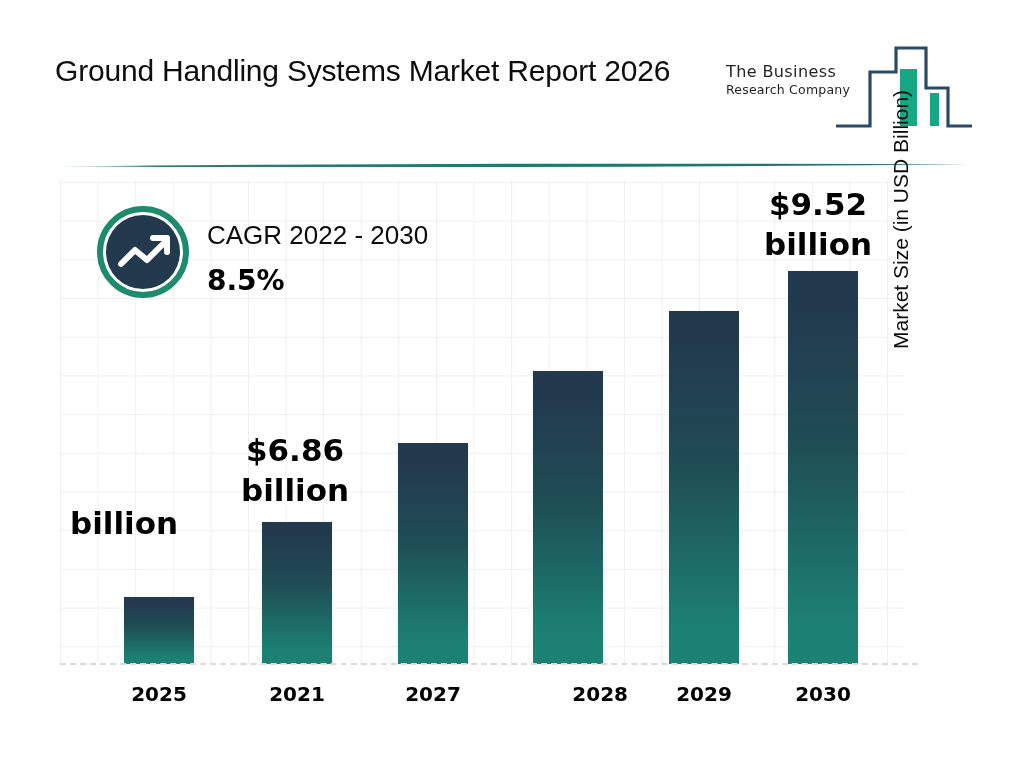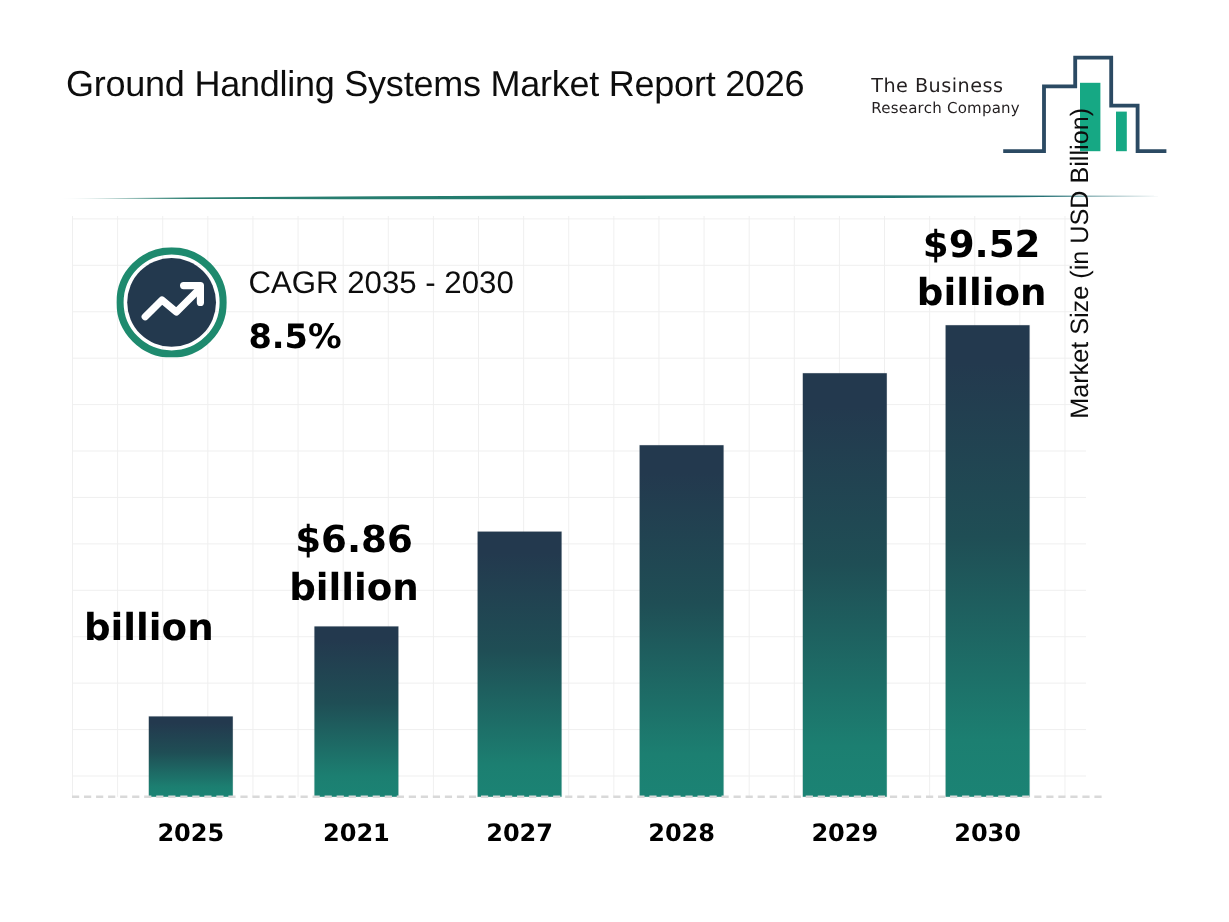--- a/index.html
+++ b/index.html
@@ -232,30 +232,30 @@
 </div>
 
 <div class="value-label" style="left:753px; top:184px;">
   <div>$9.52</div>
   <div>billion</div>
 </div>
 
 <div class="xlabel" style="left:99px;">2025</div>
 <div class="xlabel" style="left:237px;">2021</div>
 <div class="xlabel" style="left:373px;">2027</div>
-<div class="xlabel" style="left:508px;">2028</div>
+<div class="xlabel" style="left:508px;text-align:right;">2028</div>
 <div class="xlabel" style="left:644px;">2029</div>
 <div class="xlabel" style="left:763px;">2030</div>
 
 <div id="y-axis-title">Market Size (in USD Billion)</div>
 
 <div id="cagr-block">
   <div id="cagr-icon">
     <svg width="92" height="92" viewBox="0 0 92 92">
       <circle cx="46" cy="46" r="43" fill="none" stroke="#1e8a6e" stroke-width="6"></circle>
       <circle cx="46" cy="46" r="37" fill="#23394e"></circle>
       <polyline points="24,58 38,44 50,54 69,35" fill="none" stroke="#ffffff" stroke-width="6" stroke-linecap="round" stroke-linejoin="round"></polyline>
       <polyline points="56,32 70,32 70,46" fill="none" stroke="#ffffff" stroke-width="6" stroke-linecap="round" stroke-linejoin="round"></polyline>
     </svg>
   </div>
-  <div id="cagr-period">CAGR 2035 - 2030</div>
+  <div id="cagr-period">CAGR 2022 - 2030</div>
   <div id="cagr-value">8.5%</div>
 </div>
 
 </body></html>

